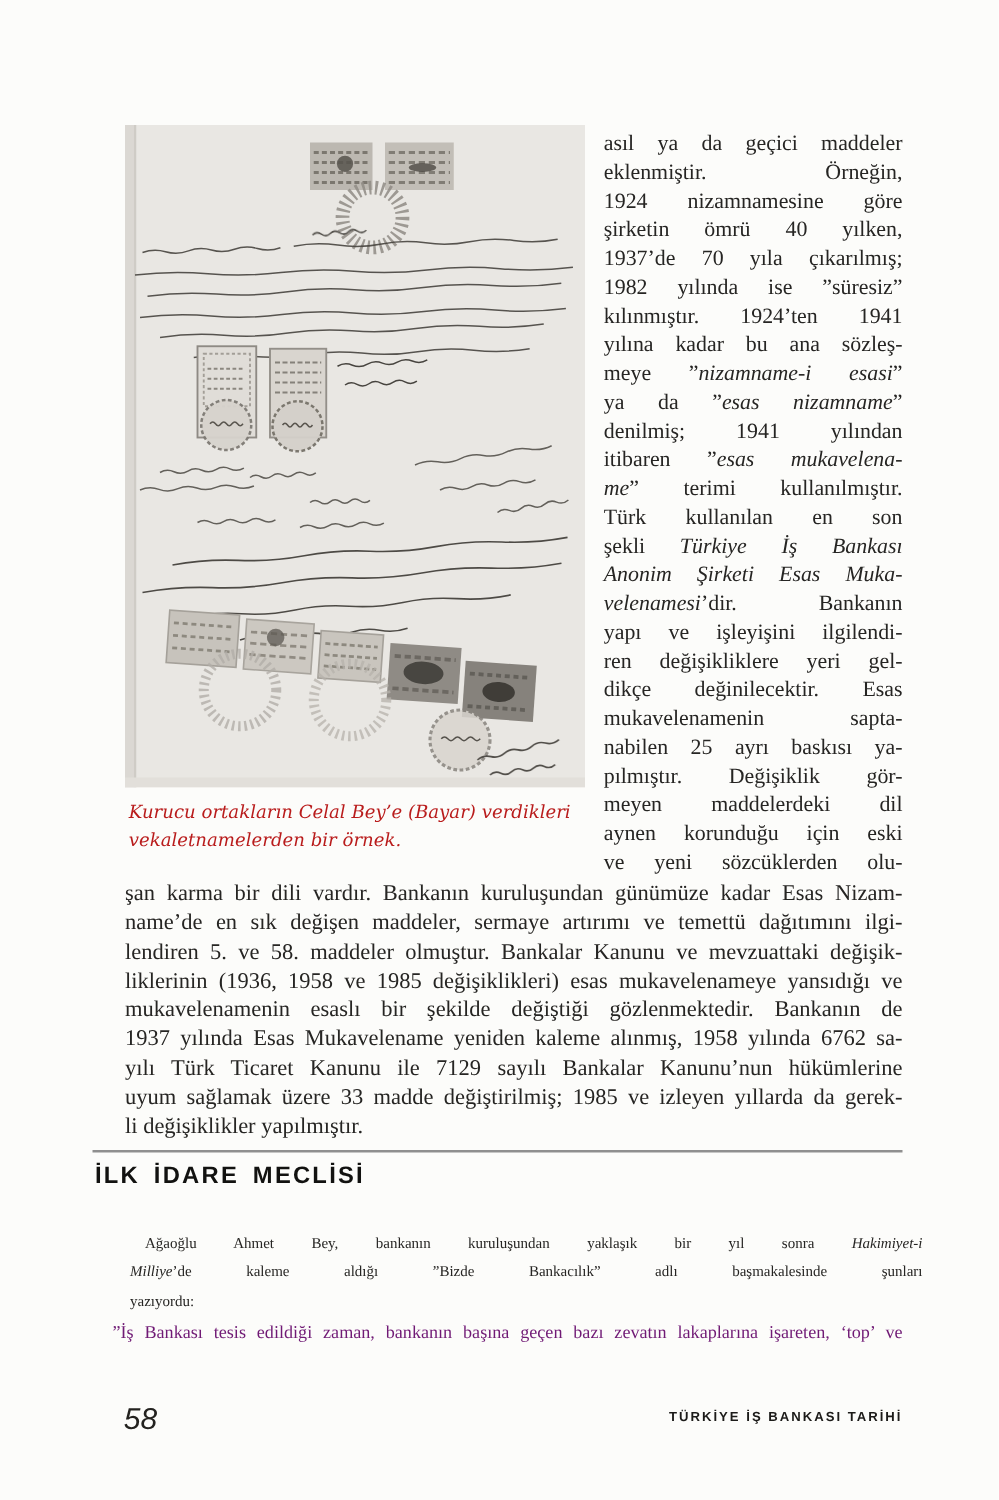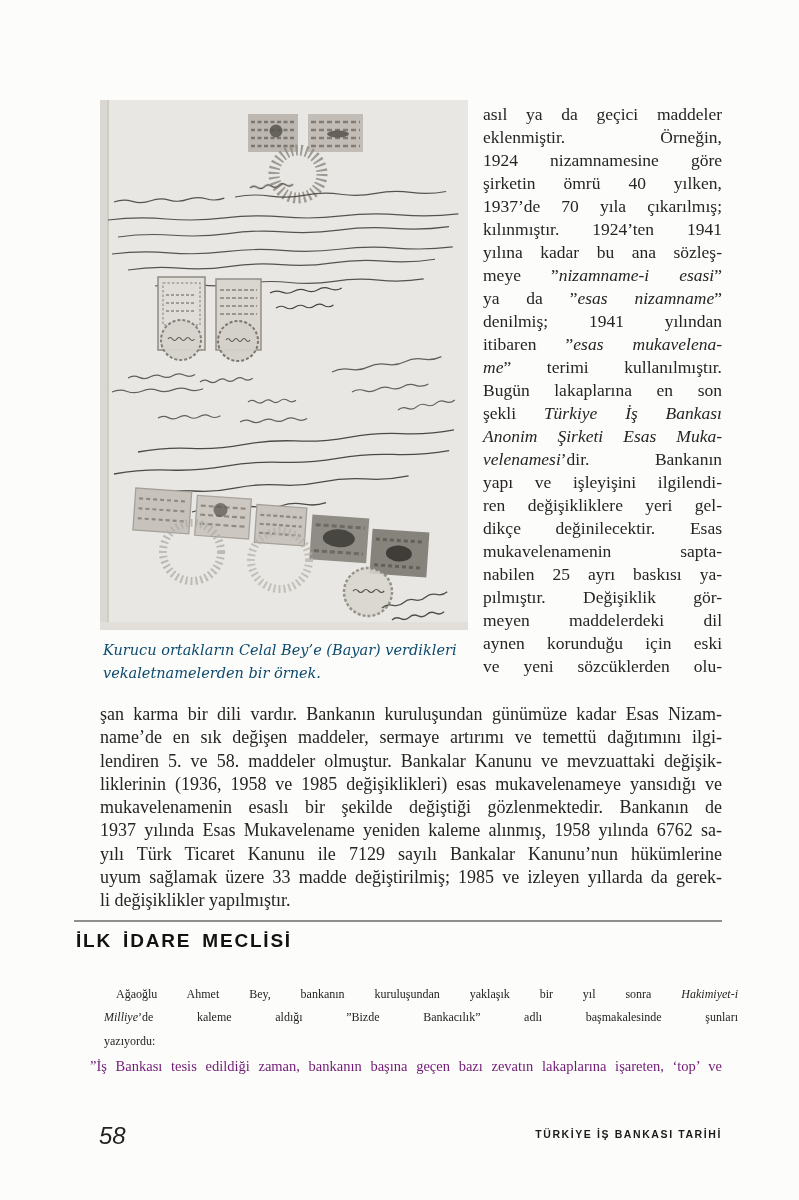--- a/index.html
+++ b/index.html
@@ -11,21 +11,21 @@
   .justify-all .line{text-align:justify;text-align-last:justify;}
   .justify .line{text-align:justify;text-align-last:justify;}
   .justify .line:last-child{text-align-last:left;}
   em{font-style:italic;}
 
   .doc-photo{position:absolute;left:100px;top:100px;width:368px;height:530px;}
 
   .figure-caption{
     position:absolute;left:103px;top:639px;width:360px;
     font-family:"DejaVu Serif",serif;font-style:italic;
-    font-size:14.5px;line-height:23px;color:#0c4a6e;
+    font-size:14.5px;line-height:23px;color:#b91c1c;
   }
 
   .right-column{
     position:absolute;left:483px;top:103px;width:239px;
     font-size:17.5px;line-height:23px;
   }
 
   .body-paragraph{
     position:absolute;left:100px;top:703px;width:622px;
     font-size:18px;line-height:23.3px;
@@ -179,28 +179,29 @@
       <div class="line"><span>Kurucu ortakların Celal Bey’e (Bayar) verdikleri</span></div>
       <div class="line"><span>vekaletnamelerden bir örnek.</span></div>
     </div>
 
   <div class="right-column justify-all">
       <div class="line"><span>asıl ya da geçici maddeler</span></div>
       <div class="line"><span>eklenmiştir. Örneğin,</span></div>
       <div class="line"><span>1924 nizamnamesine göre</span></div>
       <div class="line"><span>şirketin ömrü 40 yılken,</span></div>
       <div class="line"><span>1937’de 70 yıla çıkarılmış;</span></div>
+      <div class="line"><span>1982 yılında ise ”süresiz”</span></div>
       <div class="line"><span>kılınmıştır. 1924’ten 1941</span></div>
       <div class="line"><span>yılına kadar bu ana sözleş-</span></div>
       <div class="line"><span>meye ”</span><em>nizamname-i esasi</em><span>”</span></div>
       <div class="line"><span>ya da ”</span><em>esas nizamname</em><span>”</span></div>
       <div class="line"><span>denilmiş; 1941 yılından</span></div>
       <div class="line"><span>itibaren ”</span><em>esas mukavelena-</em></div>
       <div class="line"><em>me</em><span>” terimi kullanılmıştır.</span></div>
-      <div class="line"><span>Bugün lakaplarına en son</span></div>
+      <div class="line"><span>Türk kullanılan en son</span></div>
       <div class="line"><span>şekli </span><em>Türkiye İş Bankası</em></div>
       <div class="line"><em>Anonim Şirketi Esas Muka-</em></div>
       <div class="line"><em>velenamesi</em><span>’dir. Bankanın</span></div>
       <div class="line"><span>yapı ve işleyişini ilgilendi-</span></div>
       <div class="line"><span>ren değişikliklere yeri gel-</span></div>
       <div class="line"><span>dikçe değinilecektir. Esas</span></div>
       <div class="line"><span>mukavelenamenin sapta-</span></div>
       <div class="line"><span>nabilen 25 ayrı baskısı ya-</span></div>
       <div class="line"><span>pılmıştır. Değişiklik gör-</span></div>
       <div class="line"><span>meyen maddelerdeki dil</span></div>

